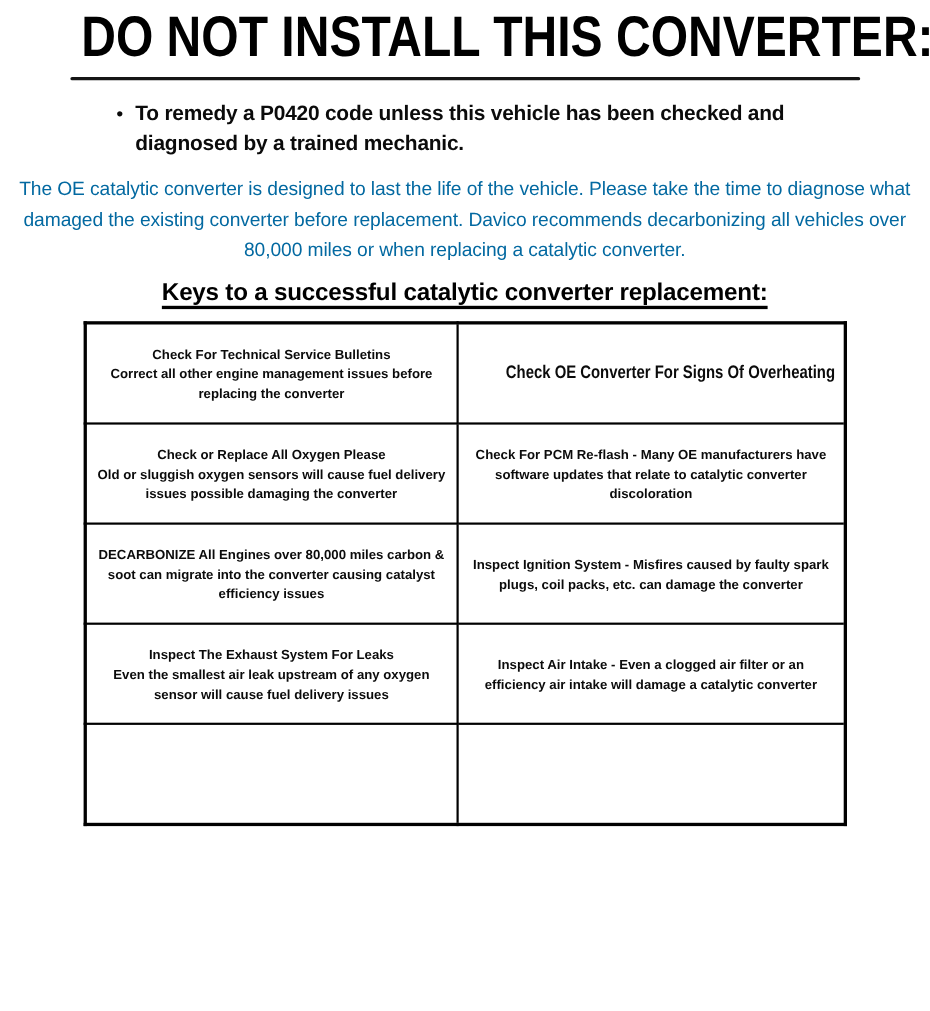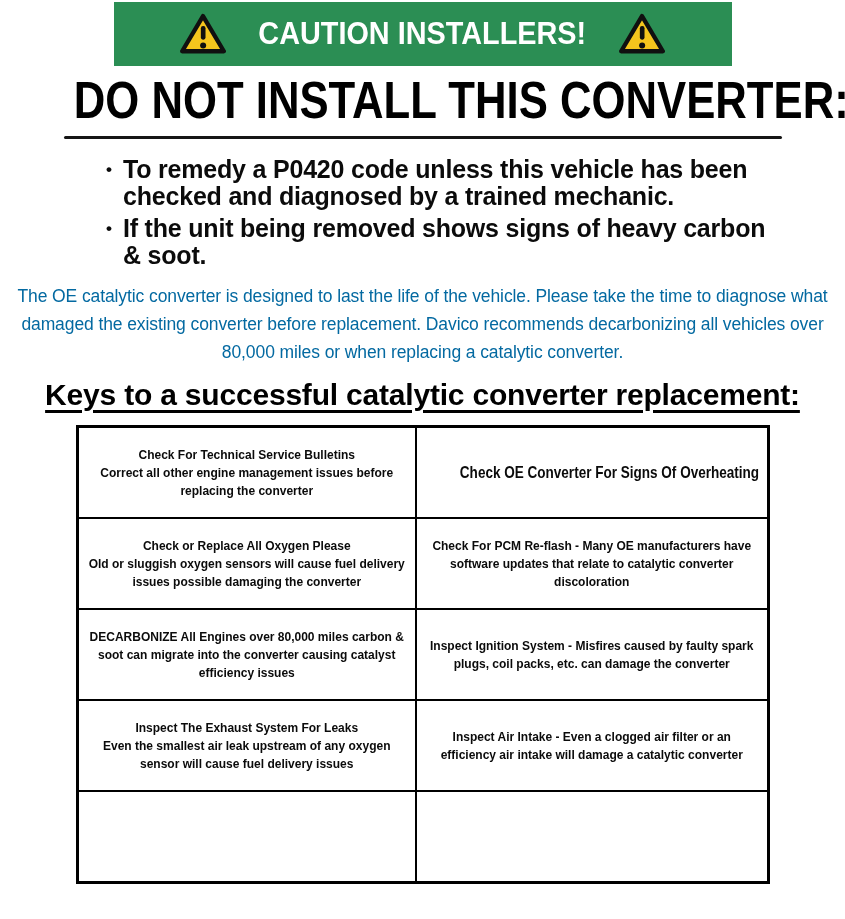--- a/index.html
+++ b/index.html
@@ -23,34 +23,34 @@
   }
   h1.main-heading span{
     display:inline-block;transform:scaleX(0.84);white-space:nowrap;letter-spacing:0px;
   }
   .rule{width:718px;height:3px;background:#151515;margin:13px auto 0;border-radius:2px;}
   
   ul.warnings{
     list-style:none;margin:17px 0 0 104px;padding:0;width:668px;
   }
   ul.warnings li{
-    position:relative;padding-left:19px;font-weight:bold;font-size:25px;
+    position:relative;padding-left:19px;font-weight:bold;font-size:19px;
     line-height:27px;margin-bottom:5px;color:#0b0b0b;letter-spacing:-0.2px;
   }
   ul.warnings li::before{
     content:"\2022";position:absolute;left:2px;top:0;font-size:17px;
   }
   
   p.intro{
     width:834px;margin:13px auto 0;text-align:center;font-size:17.5px;
     line-height:28px;font-weight:400;color:#0369a1;letter-spacing:-0.1px;
   }
   
   h2.keys-heading{
-    margin:12px 0 0;text-align:center;font-size:30px;font-weight:bold;
+    margin:12px 0 0;text-align:center;font-size:22px;font-weight:bold;
     text-decoration:underline;text-decoration-thickness:2.5px;text-underline-offset:5px;
     letter-spacing:-0.2px;
   }
   
   table.keys{
     width:694px;margin:13px auto 0;border-collapse:collapse;border:3px solid #000;
     table-layout:fixed;
   }
   table.keys td{
     border:2.5px solid #000;height:73px;text-align:center;vertical-align:middle;
@@ -61,47 +61,29 @@
   td .cell-line{margin:0;}
   td.cell-big .cell-line{
     display:inline-block;font-size:16.5px;transform:scaleX(0.82);white-space:nowrap;
   }
 </style>
 </head>
 <body>
 
 <div class="page">
 
-  <header class="banner">
-    <span class="tri">
-      <svg width="46" height="42" viewBox="0 0 64 58">
-        <path d="M32 4 L61 53 L3 53 Z" fill="#f5c51d" stroke="#101010" stroke-width="6" stroke-linejoin="round"></path>
-        <rect x="29" y="18" width="6.5" height="19" rx="3" fill="#101010"></rect>
-        <circle cx="32.2" cy="45" r="4.2" fill="#101010"></circle>
-      </svg>
-    </span>
-    <span class="banner-label">CAUTION INSTALLERS!</span>
-    <span class="tri">
-      <svg width="46" height="42" viewBox="0 0 64 58">
-        <path d="M32 4 L61 53 L3 53 Z" fill="#f5c51d" stroke="#101010" stroke-width="6" stroke-linejoin="round"></path>
-        <rect x="29" y="18" width="6.5" height="19" rx="3" fill="#101010"></rect>
-        <circle cx="32.2" cy="45" r="4.2" fill="#101010"></circle>
-      </svg>
-    </span>
-  </header>
 
   <h1 class="main-heading">
     <span>DO NOT INSTALL THIS CONVERTER:</span>
   </h1>
 
   <div class="rule"></div>
 
   <ul class="warnings">
     <li>To remedy a P0420 code unless this vehicle has been checked and diagnosed by a trained mechanic.</li>
-    <li>If the unit being removed shows signs of heavy carbon &amp; soot.</li>
   </ul>
 
   <p class="intro">The OE catalytic converter is designed to last the life of the vehicle. Please take the time to diagnose what damaged the existing converter before replacement. Davico recommends decarbonizing all vehicles over 80,000 miles or when replacing a catalytic converter.</p>
 
   <h2 class="keys-heading">Keys to a successful catalytic converter replacement:</h2>
 
   <table class="keys">
     <tbody>
       <tr>
         <td class="col-left">

